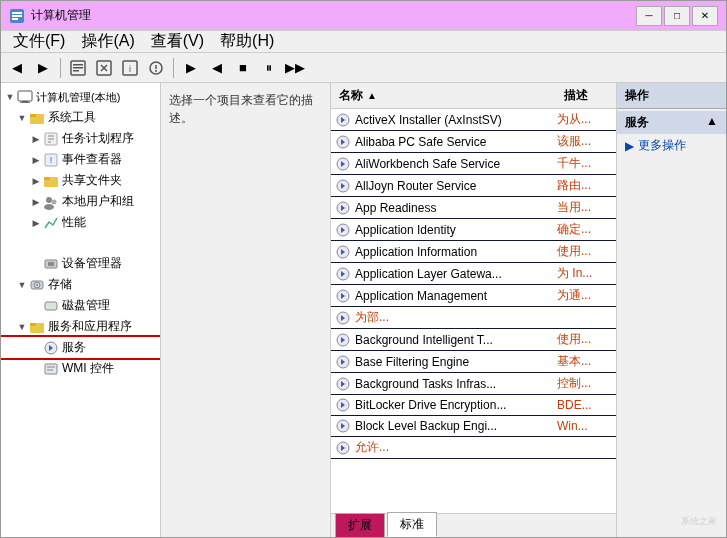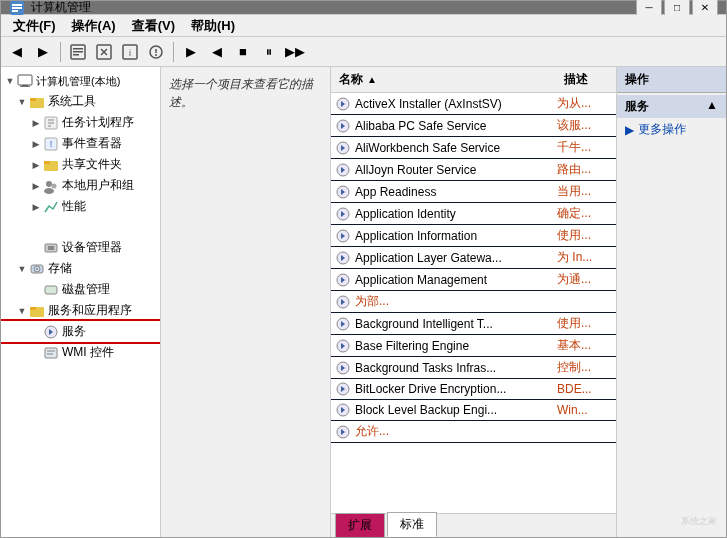--- a/index.html
+++ b/index.html
@@ -14,22 +14,22 @@
     .window {
       width: 727px;
       height: 538px;
       border: 1px solid #999;
       background: #f0f0f0;
       display: flex;
       flex-direction: column;
     }
     
     .title-bar {
-      background: #737373;
-      height: 14px;
+      background: #f0abfc;
+      height: 30px;
       display: flex;
       align-items: center;
       padding: 0 8px;
       border-bottom: 1px solid #ccc;
       justify-content: space-between;
     }
     .title-bar-left {
       display: flex;
       align-items: center;
       gap: 6px;
@@ -63,22 +63,21 @@
       background: #f0f0f0;
       height: 22px;
       display: flex;
       align-items: center;
       padding: 0 4px;
       border-bottom: 1px solid #ccc;
     }
     .menu-item {
       padding: 2px 8px;
       cursor: pointer;
-      font-size: 13px;
-      font-weight: bold;
+      font-size: 16px;
     }
 
     
     .toolbar {
       background: #f0f0f0;
       height: 30px;
       display: flex;
       align-items: center;
       padding: 0 4px;
       border-bottom: 1px solid #ccc;
@@ -169,21 +168,20 @@
     }
     .middle-panel-header {
       display: flex;
       align-items: center;
       margin-bottom: 8px;
     }
     .desc-text {
       font-size: 12px;
       color: #333;
       line-height: 1.5;
-      font-style: italic;
     }
 
     
     .right-panel {
       flex: 1;
       display: flex;
       flex-direction: column;
       background: #fff;
       overflow: hidden;
     }

